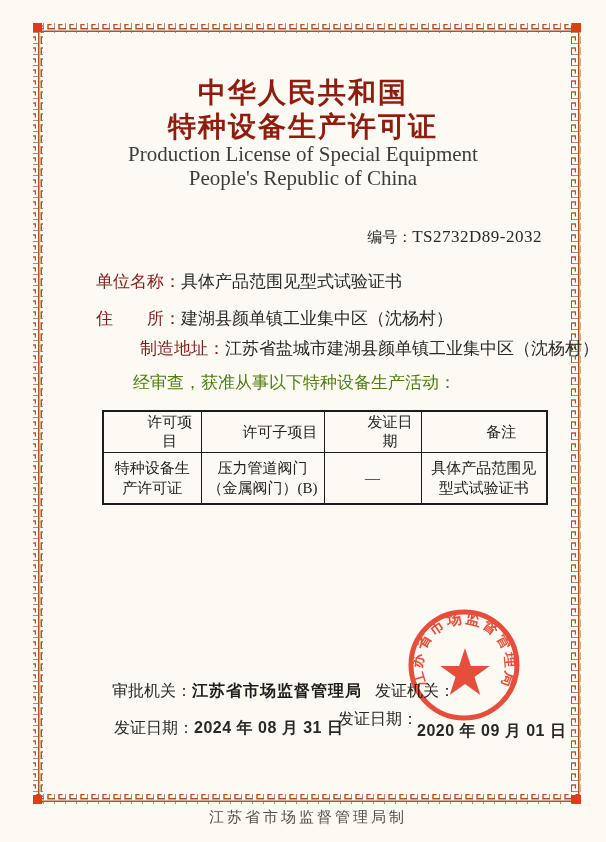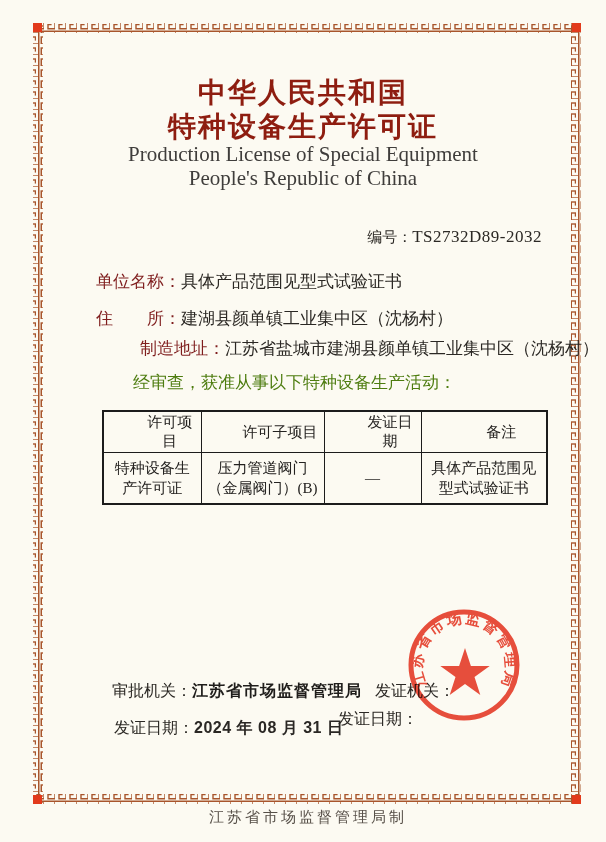--- a/index.html
+++ b/index.html
@@ -142,20 +142,23 @@
   </div>
   <div class="abs bottom-line" style="left:375px;top:681px;">
     <span class="lbl">发证机关：</span>
   </div>
   <div class="abs bottom-line" style="left:114px;top:718px;">
     <span class="lbl">发证日期：</span><span class="date-val">2024 年 08 月 31 日</span>
   </div>
   <div class="abs bottom-line" style="left:338px;top:709px;">
     <span class="lbl">发证日期：</span>
   </div>
+  <div class="abs bottom-line" style="left:417px;top:721px;">
+    <span class="date-val">2020 年 09 月 01 日</span>
+  </div>
 
   <svg class="abs seal" style="left:404px;top:609px;" width="124" height="122" viewBox="0 0 124 122" aria-hidden="true">
     <defs>
       <path id="sealArc" d="M 23.6 77 A 42 42 0 1 1 96.4 77" fill="none"></path>
     </defs>
     <circle cx="60" cy="56" r="53" fill="none" stroke="#e8402e" stroke-width="5"></circle>
     <polygon fill="#e8402e" points="61,39 66.9,56.9 85.7,57 70.5,68.1 76.3,86 61,75 45.7,86 51.5,68.1 36.3,57 55.1,56.9"></polygon>
     <text font-size="15" fill="#e8402e" letter-spacing="2.5" font-family="Liberation Sans, sans-serif" font-weight="bold">
       <textPath href="#sealArc" startOffset="1">江苏省市场监督管理局</textPath>
     </text>

